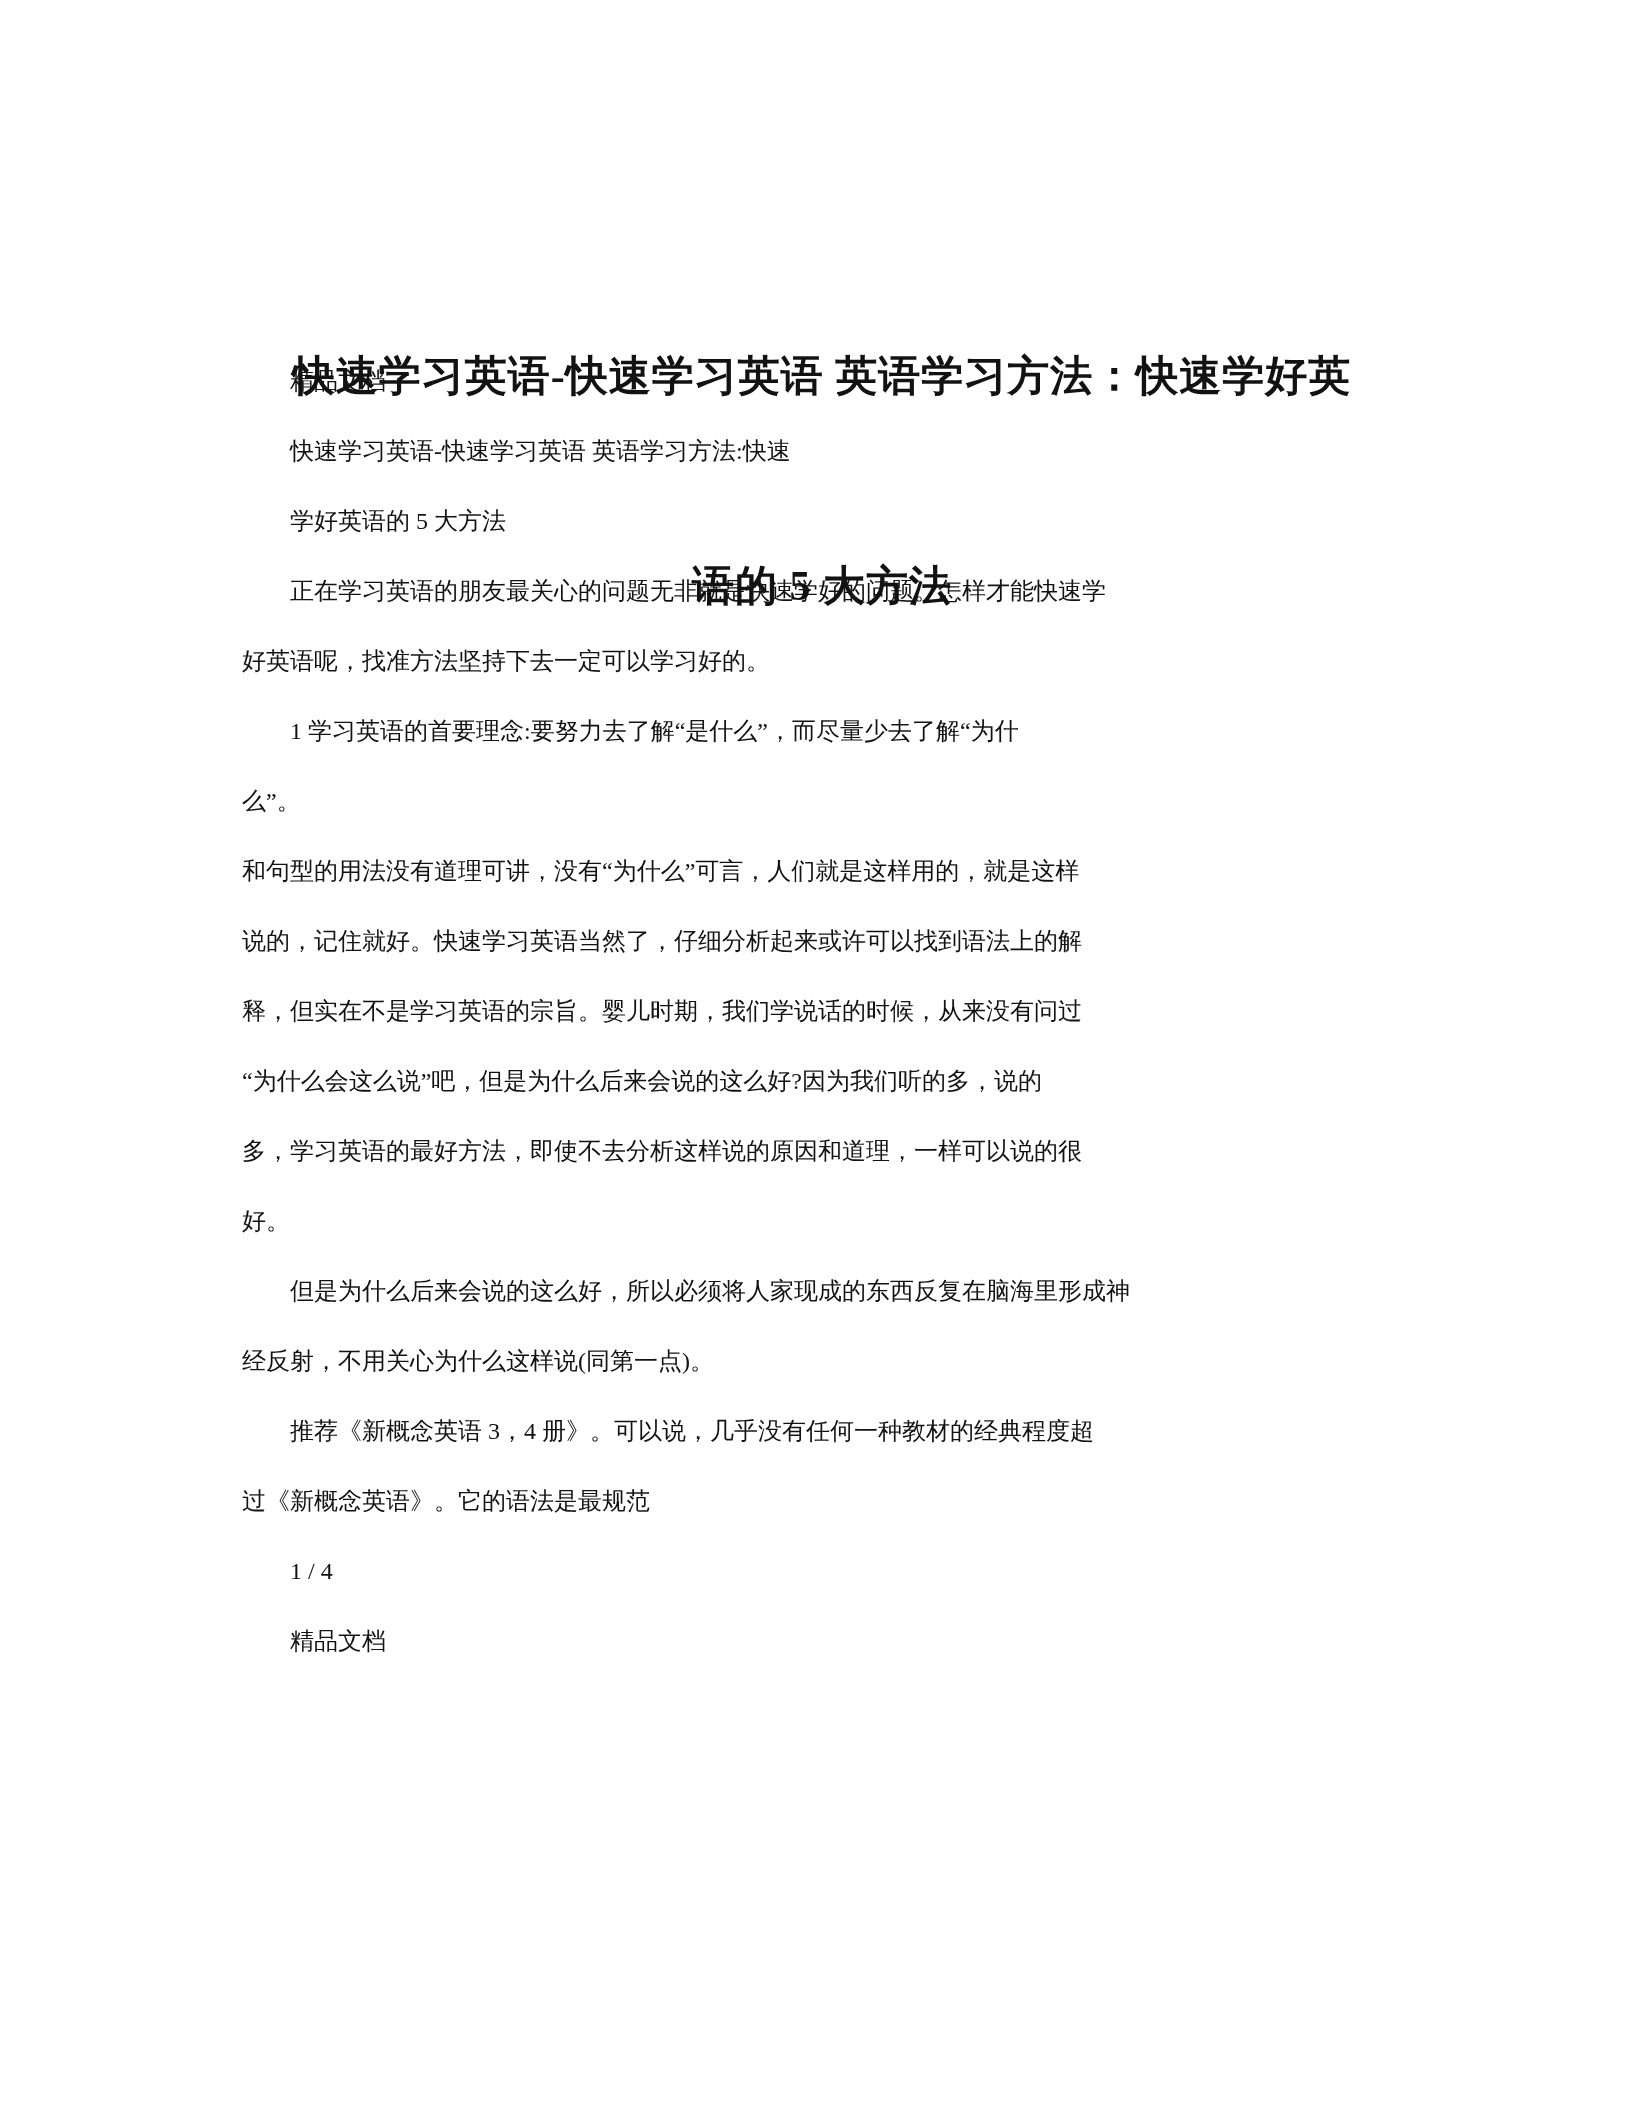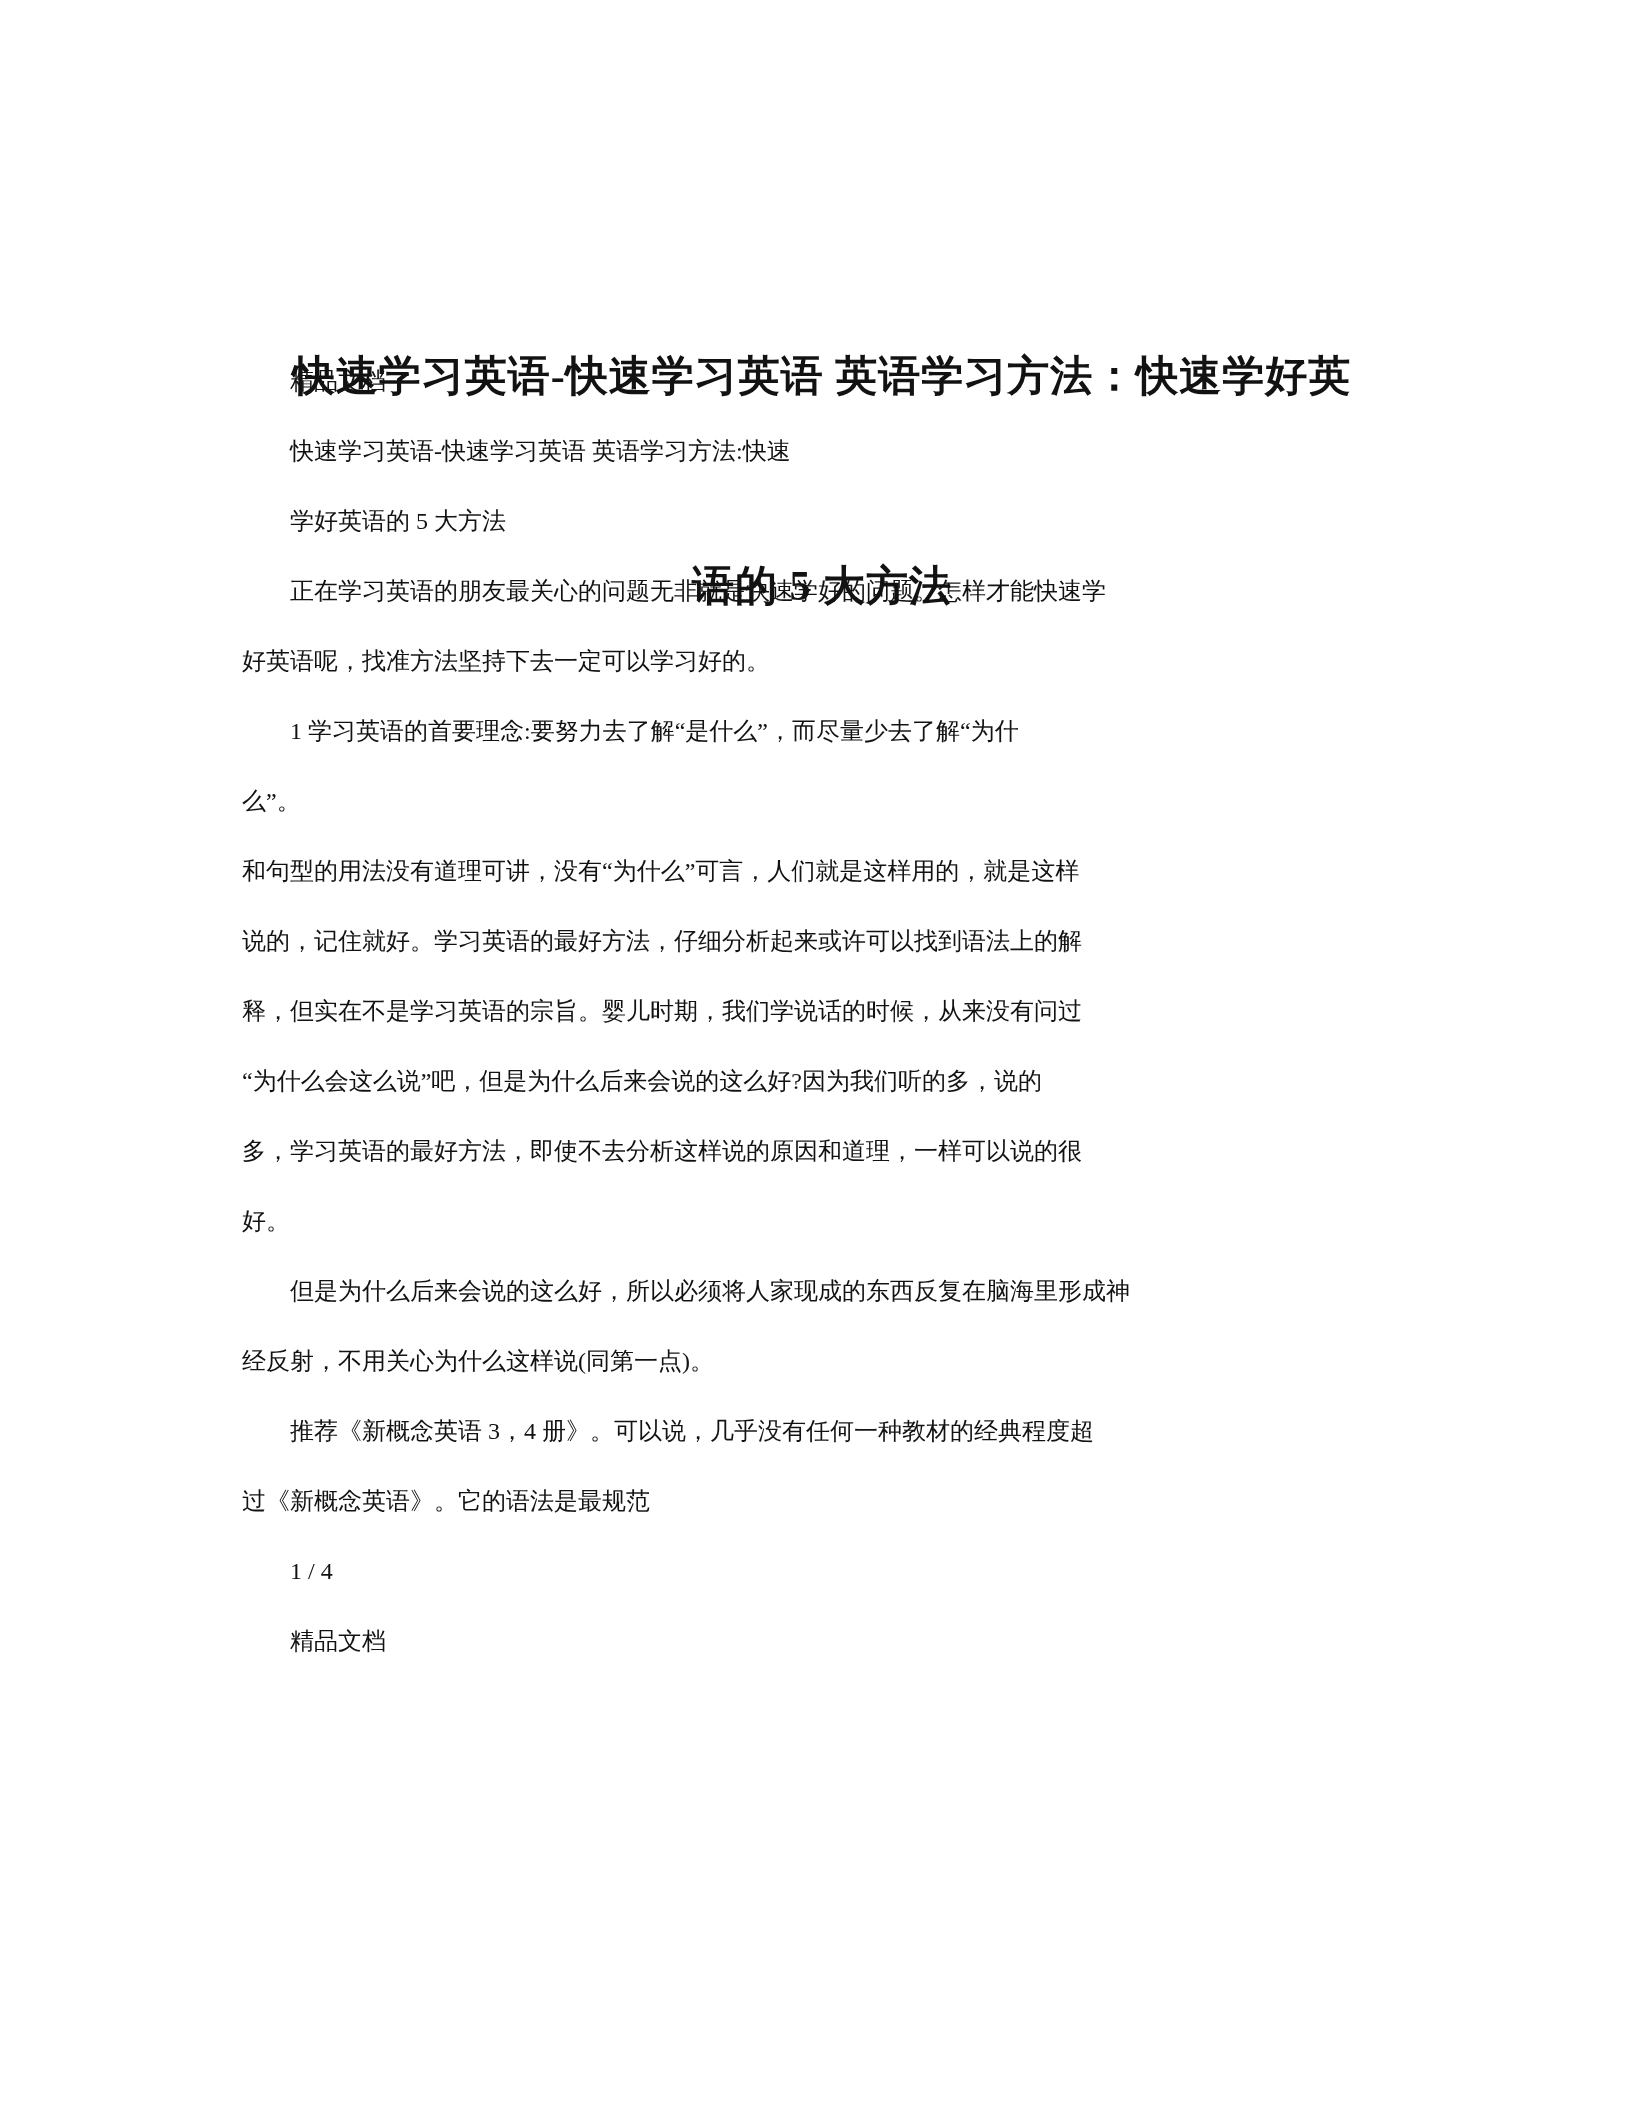--- a/index.html
+++ b/index.html
@@ -59,21 +59,21 @@
   </div>
   <div class="doc-body">
       <div class="line indent">精品文档</div>
       <div class="line indent">快速学习英语-快速学习英语 英语学习方法:快速</div>
       <div class="line indent">学好英语的 5 大方法</div>
       <div class="line indent">正在学习英语的朋友最关心的问题无非就是快速学好的问题。怎样才能快速学</div>
       <div class="line">好英语呢，找准方法坚持下去一定可以学习好的。</div>
       <div class="line indent">1 学习英语的首要理念:要努力去了解“是什么”，而尽量少去了解“为什</div>
       <div class="line">么”。</div>
       <div class="line">和句型的用法没有道理可讲，没有“为什么”可言，人们就是这样用的，就是这样</div>
-      <div class="line">说的，记住就好。学习英语的最好方法，仔细分析起来或许可以找到语法上的解</div>
+      <div class="line">说的，记住就好。快速学习英语当然了，仔细分析起来或许可以找到语法上的解</div>
       <div class="line">释，但实在不是学习英语的宗旨。婴儿时期，我们学说话的时候，从来没有问过</div>
       <div class="line">“为什么会这么说”吧，但是为什么后来会说的这么好?因为我们听的多，说的</div>
       <div class="line">多，学习英语的最好方法，即使不去分析这样说的原因和道理，一样可以说的很</div>
       <div class="line">好。</div>
       <div class="line indent">但是为什么后来会说的这么好，所以必须将人家现成的东西反复在脑海里形成神</div>
       <div class="line">经反射，不用关心为什么这样说(同第一点)。</div>
       <div class="line indent">推荐《新概念英语 3，4 册》。可以说，几乎没有任何一种教材的经典程度超</div>
       <div class="line">过《新概念英语》。它的语法是最规范</div>
       <div class="line indent">1 / 4</div>
       <div class="line indent">精品文档</div>

